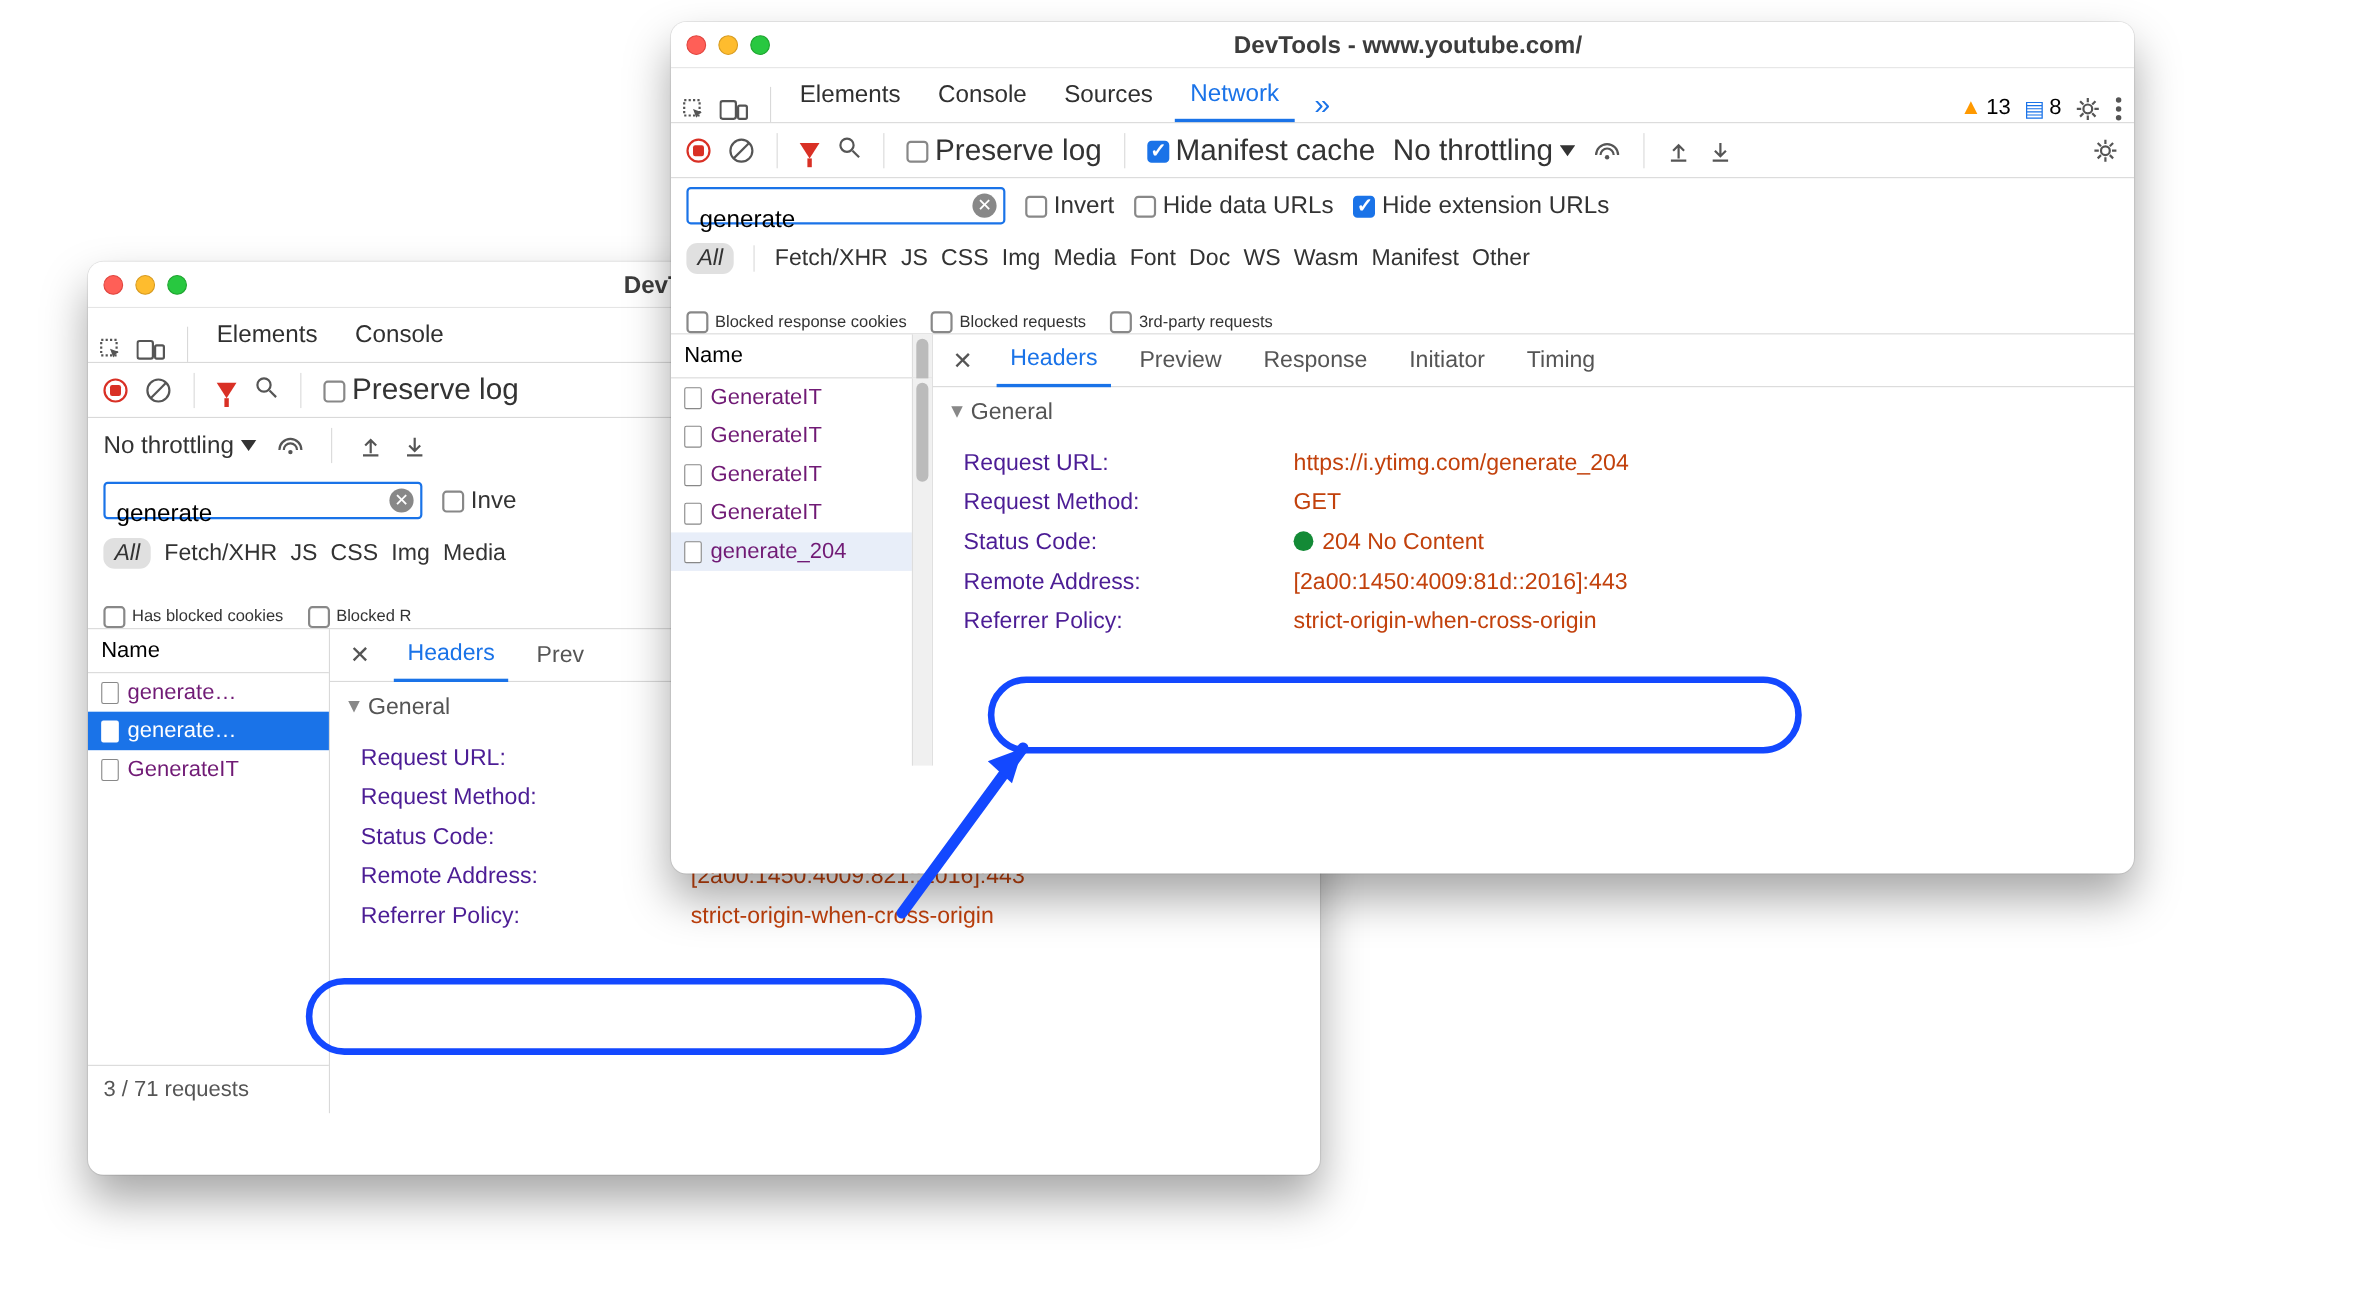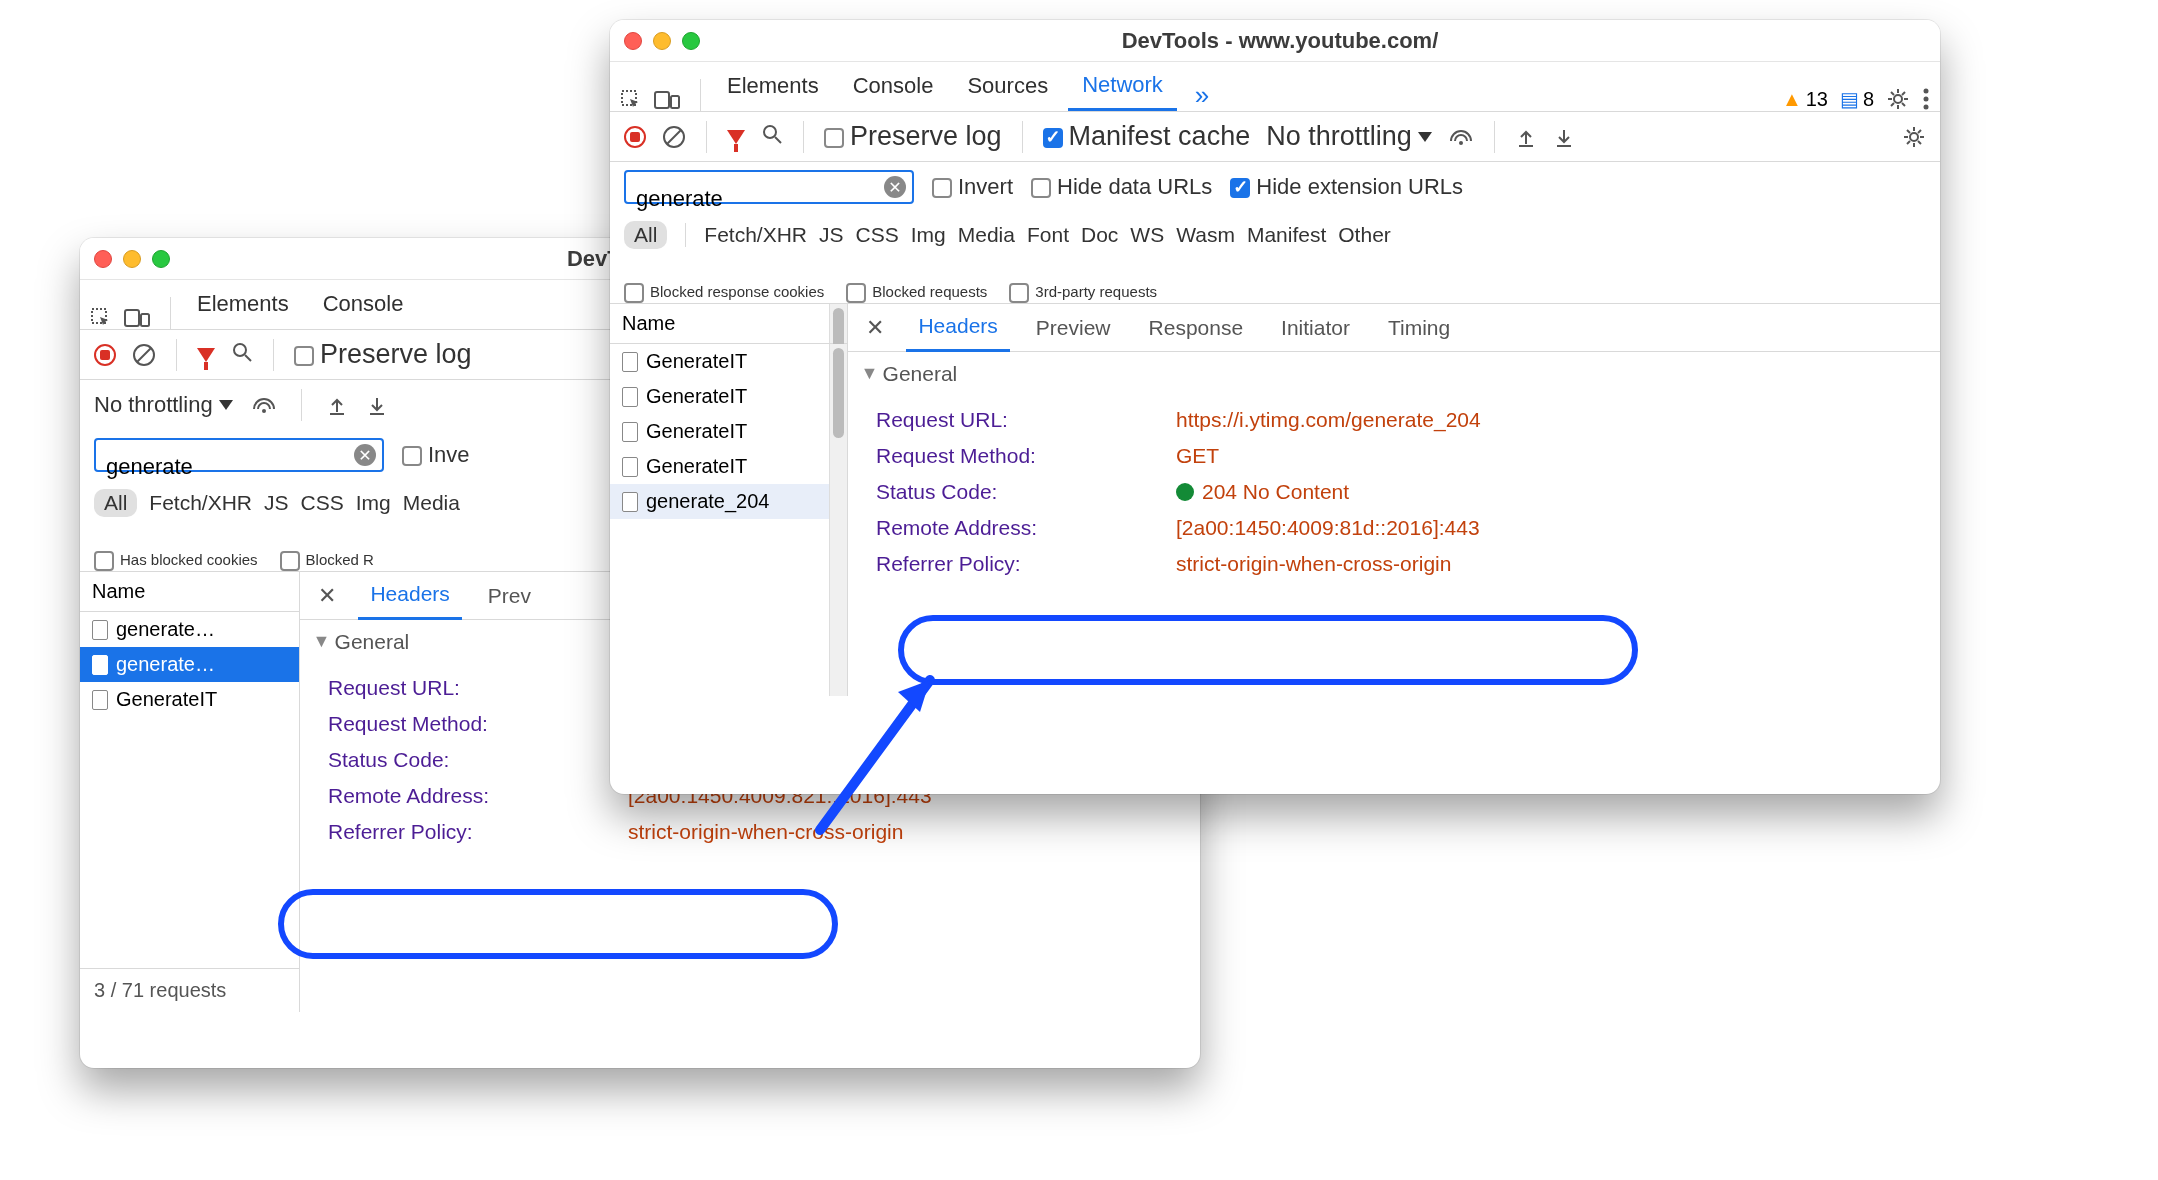--- a/index.html
+++ b/index.html
@@ -80,28 +80,28 @@
     display: flex; align-items: center; height: 50px; padding: 0 14px; gap: 18px; border-bottom: 1px solid #d9d9d9;
     font-size: 22px; color: #333;
   }
   .filter-input {
     border: 2px solid #1a73e8; border-radius: 4px; height: 34px; padding: 0 10px; display: flex; align-items: center; width: 290px; position: relative;
   }
   .filter-input input { border: none; outline: none; font-size: 22px; width: 100%; background: transparent; margin-top: 23px; }
   .clear-x { position: absolute; right: 6px; width: 22px; height: 22px; background: #888; border-radius: 50%; color: #fff; display: flex; align-items: center; justify-content: center; font-size: 16px; }
 
   .type-row { display: flex; align-items: center; height: 46px; padding: 0 14px; gap: 12px; font-size: 21px; color: #333; border-bottom: 1px solid transparent; }
-  .type-pill { padding: 2px 10px; border-radius: 10px; }
+  .type-pill { padding: 2px 10px; border-radius: 10px; font-style: italic; }
   .type-pill.active { background: #e0e0e0; }
   .extra-filters-row { display: flex; align-items: flex-end; height: 46px; padding: 0 14px; gap: 22px; font-size: 15px; border-bottom: 1px solid #d9d9d9; color: #333; }
 
   .content { display: flex; height: calc(100% - 284px); }
   .rq-list { width: 200px; border-right: 1px solid #d9d9d9; display: flex; flex-direction: column; }
   .rq-list-hdr { padding: 8px 12px; border-bottom: 1px solid #d9d9d9; font-size: 20px; }
-  .rq-item { padding: 6px 12px; display: flex; align-items: center; gap: 8px; font-size: 20px; color: #000000; cursor: pointer; }
+  .rq-item { padding: 6px 12px; display: flex; align-items: center; gap: 8px; font-size: 20px; color: #701a75; cursor: pointer; }
   .rq-item.sel { background: #1a73e8; color: #fff; }
   .rq-item.sel2 { background: #e8eef9; }
   .rq-item .doc-icon { width: 16px; height: 20px; border: 1.5px solid #888; border-radius: 2px; flex-shrink: 0; background: #fff; }
   .rq-item.sel .doc-icon { border-color: #fff; }
   .rq-footer { margin-top: auto; padding: 10px 14px; border-top: 1px solid #d9d9d9; font-size: 20px; color: #555; }
 
   .detail-pane { flex: 1; display: flex; flex-direction: column; }
   .dt-tabbar { display: flex; align-items: center; height: 48px; border-bottom: 1px solid #d9d9d9; padding: 0 10px; gap: 14px; font-size: 21px; }
   .dt-close { font-size: 22px; color: #555; padding: 0 8px; cursor: pointer; }
   .dt-tab { padding: 0 12px; height: 48px; display: flex; align-items: center; color: #555; cursor: pointer; }

